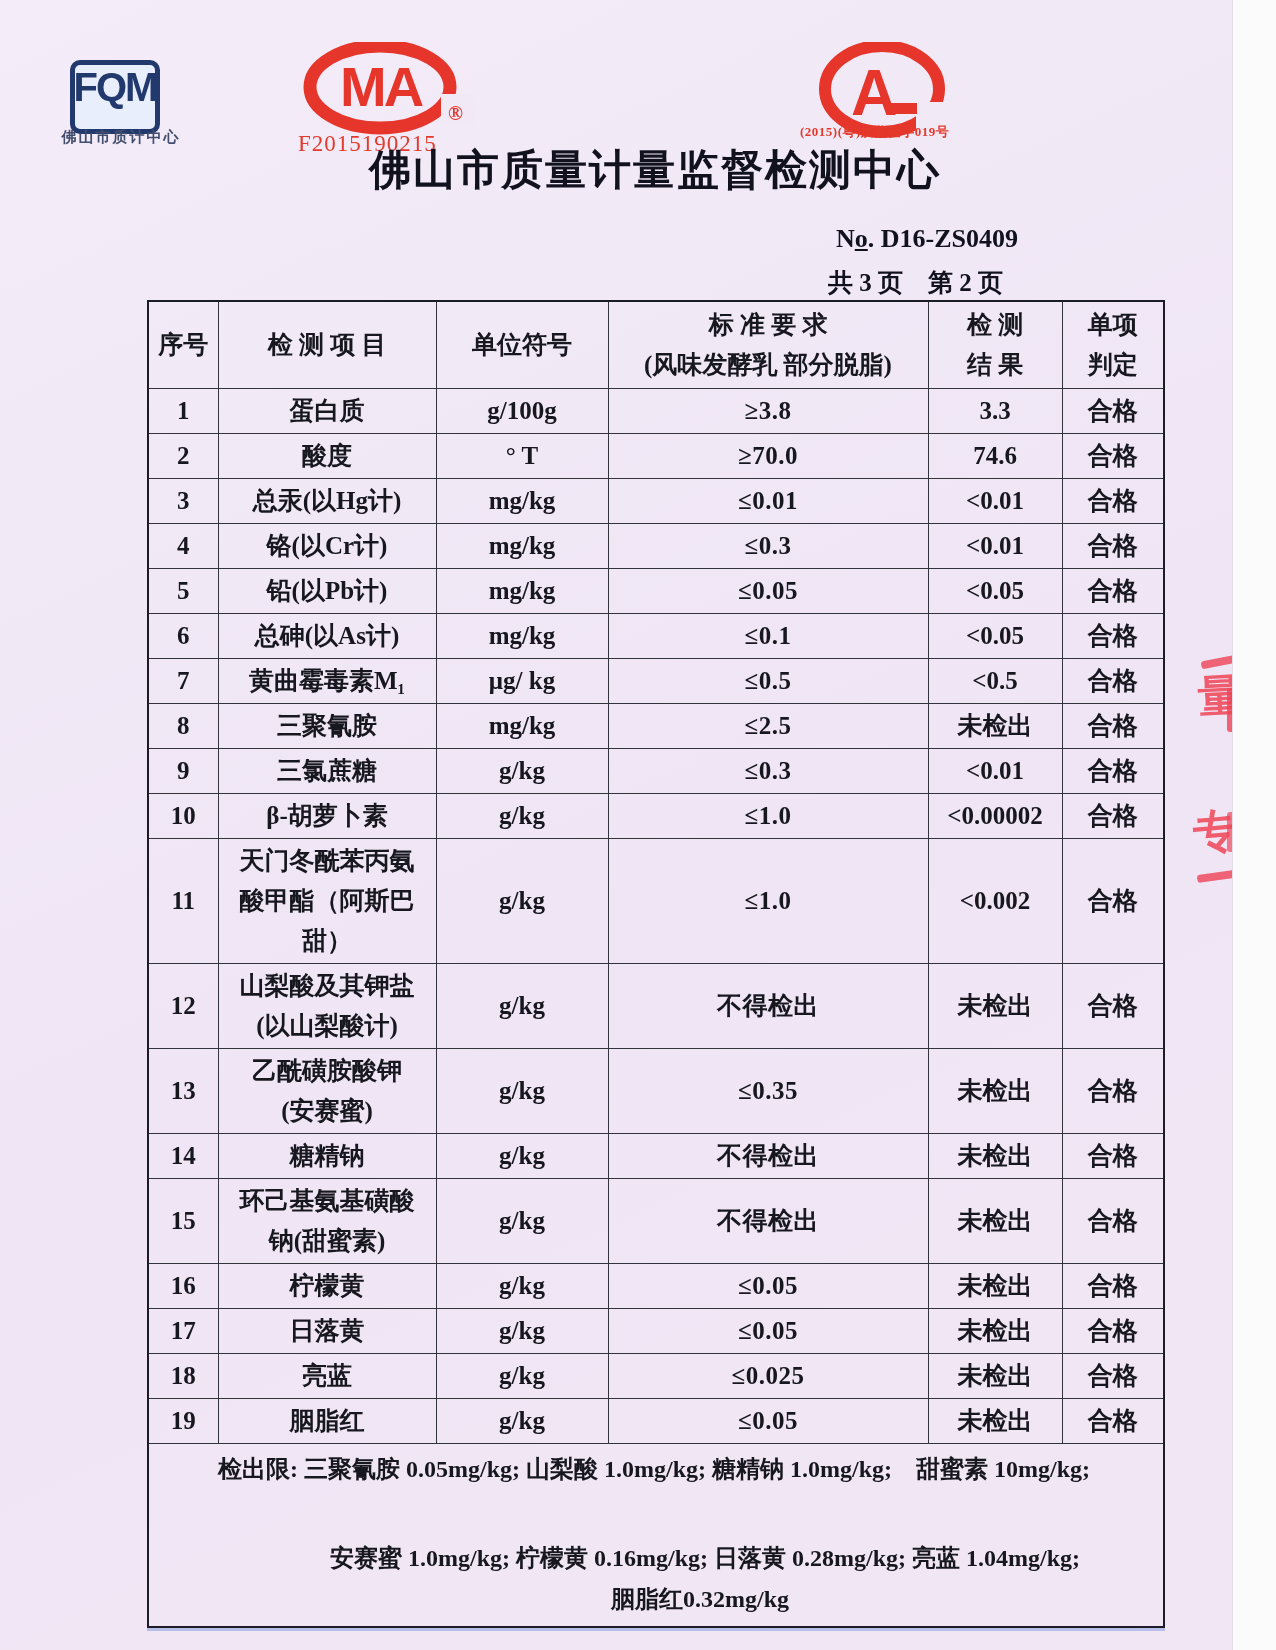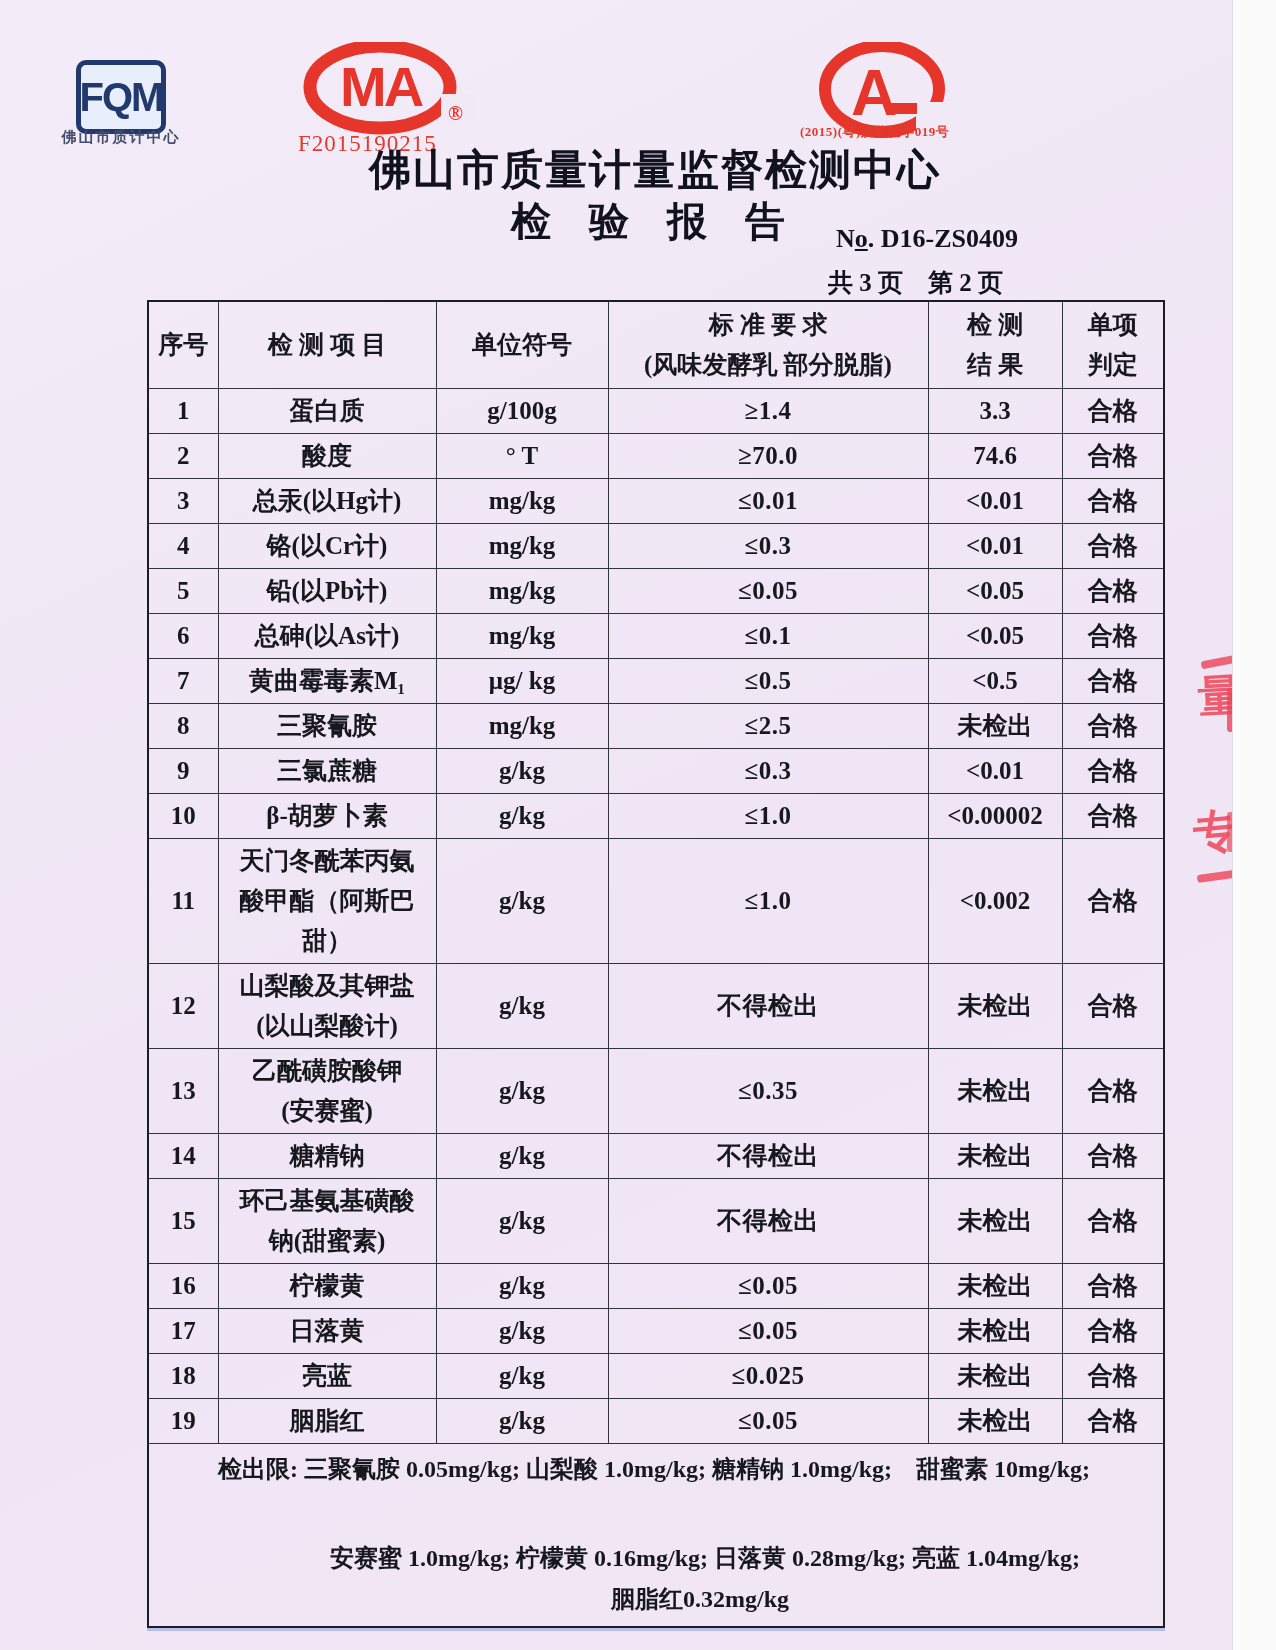--- a/index.html
+++ b/index.html
@@ -12,23 +12,23 @@
   .page { position:absolute; left:0; top:0; width:1276px; height:1650px; }
   .paper {
     position:absolute; left:0; top:0; width:1233px; height:1650px;
     background:linear-gradient(155deg,#f4ecf9 0%,#efe5f4 55%,#f1e7f4 100%);
     overflow:hidden; border-right:1px solid #e2dde4;
   }
   .scan-edge { position:absolute; right:0; top:0; width:43px; height:1650px; background:#fbfbfb; }
 
   
   .fqm {
-    position:absolute; left:76px; top:60px; width:90px; height:74px;
+    position:absolute; left:70px; top:60px; width:90px; height:74px;
     background:#e8eefb; border:5px solid #22396e; border-radius:10px;
-    display:flex; align-items:center; justify-content:center;
+    display:flex; align-items:flex-start; justify-content:center;
   }
   .fqm span { font:700 40px "Liberation Sans","DejaVu Sans",sans-serif; color:#22396e; letter-spacing:-2px; }
   .fqm-label {
     position:absolute; left:48px; top:128px; width:146px; text-align:center;
     font-weight:700; font-size:15px; color:#434e6e; letter-spacing:2px;
   }
 
   
   .cma-wrap { position:absolute; left:300px; top:42px; }
   .cma-number { position:absolute; left:298px; top:131px; font-weight:400; font-size:23px; color:#e23a2c; letter-spacing:1px; }
@@ -112,21 +112,20 @@
       <svg width="135" height="100" viewBox="0 0 135 100">
         <ellipse cx="64" cy="47" rx="57" ry="43" fill="none" stroke="#e6352a" stroke-width="12"></ellipse>
         <rect x="98" y="60" width="37" height="28" fill="#f2e9f7"></rect>
         <text x="33" y="73" font-size="64" font-weight="bold" fill="#e6352a" font-family="Liberation Sans, DejaVu Sans, sans-serif">A</text>
         <rect x="72" y="61" width="27" height="11" fill="#e6352a"></rect>
       </svg>
     </div>
     <div class="cal-cert">(2015)(粤)质监验字019号</div>
 
     <div class="title">佛山市质量计量监督检测中心</div>
-    <div class="subtitle">检 验 报 告</div>
 
     <div class="report-no"><span>N</span><span class="uo">o</span><span>. D16-ZS0409</span></div>
 
     <div class="meta-right">共 3 页　第 2 页</div>
 
     <table class="report">
       <colgroup>
         <col style="width:70px">
           <col style="width:218px">
           <col style="width:172px">
@@ -145,21 +144,21 @@
 结 果</th>
           <th>单项
 判定</th>
         </tr>
       </thead>
       <tbody id="rows-body">
           <tr>
     <td class="c-seq">1</td>
     <td class="c-item">蛋白质</td>
     <td class="c-unit">g/100g</td>
-    <td class="c-std">≥1.4</td>
+    <td class="c-std">≥3.8</td>
     <td class="c-res">3.3</td>
     <td class="c-jud">合格</td>
   </tr>
           <tr>
     <td class="c-seq">2</td>
     <td class="c-item">酸度</td>
     <td class="c-unit">° T</td>
     <td class="c-std">≥70.0</td>
     <td class="c-res">74.6</td>
     <td class="c-jud">合格</td>

